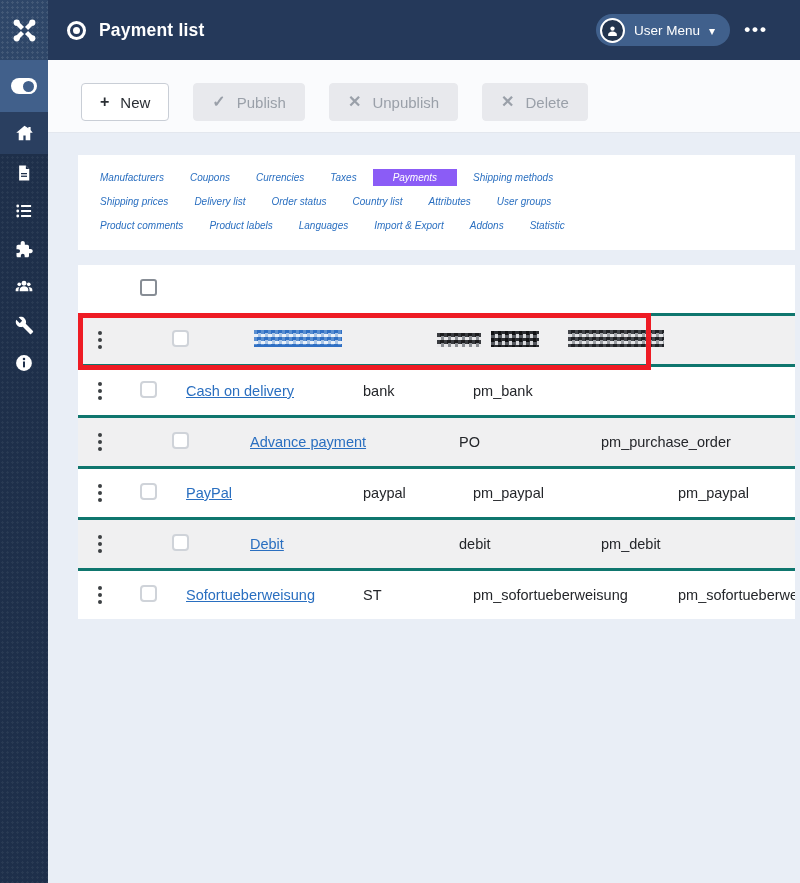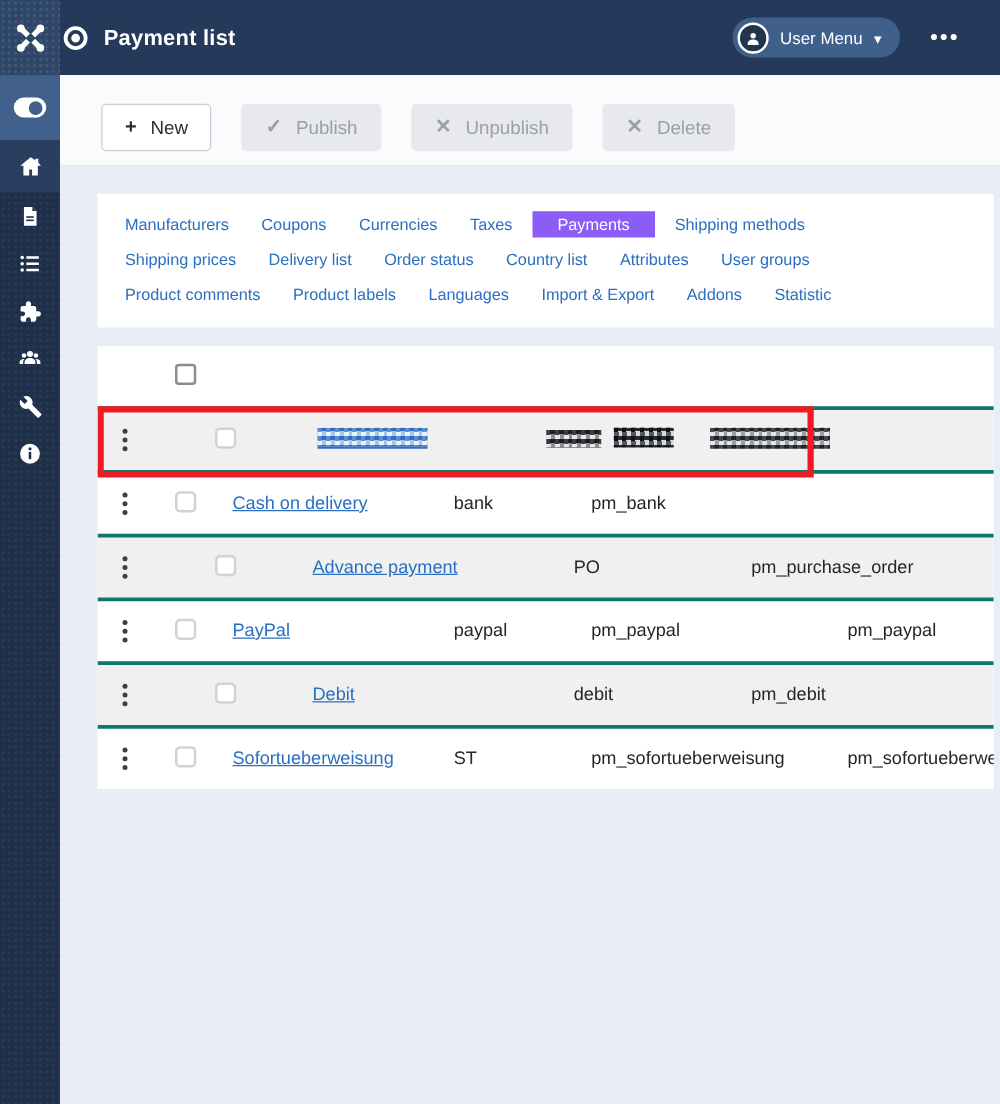--- a/index.html
+++ b/index.html
@@ -9,26 +9,26 @@
     background:#e9eef6;
     font-family:"Liberation Sans", sans-serif;
   }
   
   .topbar{ position:fixed; top:0; left:0; width:800px; height:60px;
     background:#25395a; display:flex; align-items:center; z-index:20; }
   .logo-sq{ width:48px; height:60px; background:#2e4668;
     background-image:radial-gradient(rgba(255,255,255,.10) 1px, transparent 1.2px);
     background-size:5px 5px;
     display:flex; align-items:center; justify-content:center; cursor:pointer; }
-  .heading{ display:flex; align-items:center; gap:13px; margin-left:3px;text-align:right; }
+  .heading{ display:flex; align-items:center; gap:13px; margin-left:19px;text-align:right; }
   .comp-icon{ width:19px; height:19px; border-radius:50%; background:#fff; position:relative; flex:0 0 auto; }
   .comp-icon::after{ content:""; position:absolute; inset:3px; border-radius:50%;
     border:3.5px solid #25395a; background:#fff; }
   .page-title{ margin:0; font-size:17.5px; font-weight:600; color:#fff; letter-spacing:.2px; }
-  .topbar-right{ margin-left:auto; display:flex; align-items:center; gap:22px; margin-right:30px; }
+  .topbar-right{ margin-left:auto; display:flex; align-items:center; gap:12px; margin-right:30px; }
   .user-menu{ display:flex; align-items:center; gap:9px; background:#40608c; border:none;
     border-radius:17px; height:32px; padding:2px 15px 2px 4px; color:#fff; font-size:13.5px;
     font-family:inherit; cursor:pointer; }
   .avatar{ width:25px; height:25px; border-radius:50%; background:#22344e; border:2px solid #fff;
     display:flex; align-items:center; justify-content:center; }
   .chev{ font-size:12px; line-height:1; margin-top:1px; }
   .more-btn{ background:none; border:none; color:#fff; font-size:17px; font-weight:700;
     letter-spacing:2px; cursor:pointer; padding:4px 2px; }
   
   .sidebar{ position:fixed; top:60px; left:0; width:48px; height:823px;
@@ -48,21 +48,21 @@
     display:flex; align-items:center; gap:24px; padding:12px 0 0 33px; }
   .tbtn{ display:inline-flex; align-items:center; gap:11px; height:38px; padding:0 18px;
     border-radius:4px; font-size:15px; font-family:inherit; background:#fff;
     border:1px solid #c9ced6; color:#2a2e34; cursor:pointer; white-space:nowrap; }
   .tbtn .ic{ font-weight:700; font-size:16px; line-height:1; }
   .tbtn.disabled{ background:#e8e9ed; border-color:#e8e9ed; color:#9aa0a9; cursor:default; }
   .tbtn svg{ display:block; }
   
   .nav-card{ margin:22px 5px 0 30px; background:#fff; padding:17px 18px 6px 22px; overflow:hidden; }
   .nav-row{ display:flex; gap:26px; margin-bottom:13px; }
-  .nav-link{ color:#2a6fc0; font-size:13px; text-decoration:none; white-space:nowrap; cursor:pointer; }
+  .nav-link{ color:#2a6fc0; font-size:10px; text-decoration:none; white-space:nowrap; cursor:pointer;font-style:italic; }
   .nav-link.active{ background:#8b5cf6; color:#fff; padding:3px 20px; margin:-3px -10px; }
   
   .table-card{ margin:15px 5px 0 30px; background:#fff; overflow:hidden; }
   .trow{ display:grid; grid-template-columns:44px 46px 177px 110px 205px minmax(200px,1fr);
     align-items:center; }
   .thead{ height:48px; }
   .thead .cell{ color:#1a6bb8; font-weight:700; }
   .tdata{ height:51px; position:relative; }
   .tdata.stripe{ background:#f0f0f1;gap:32px; }
   .tdata{ border-top:3px solid #0f766e; }

